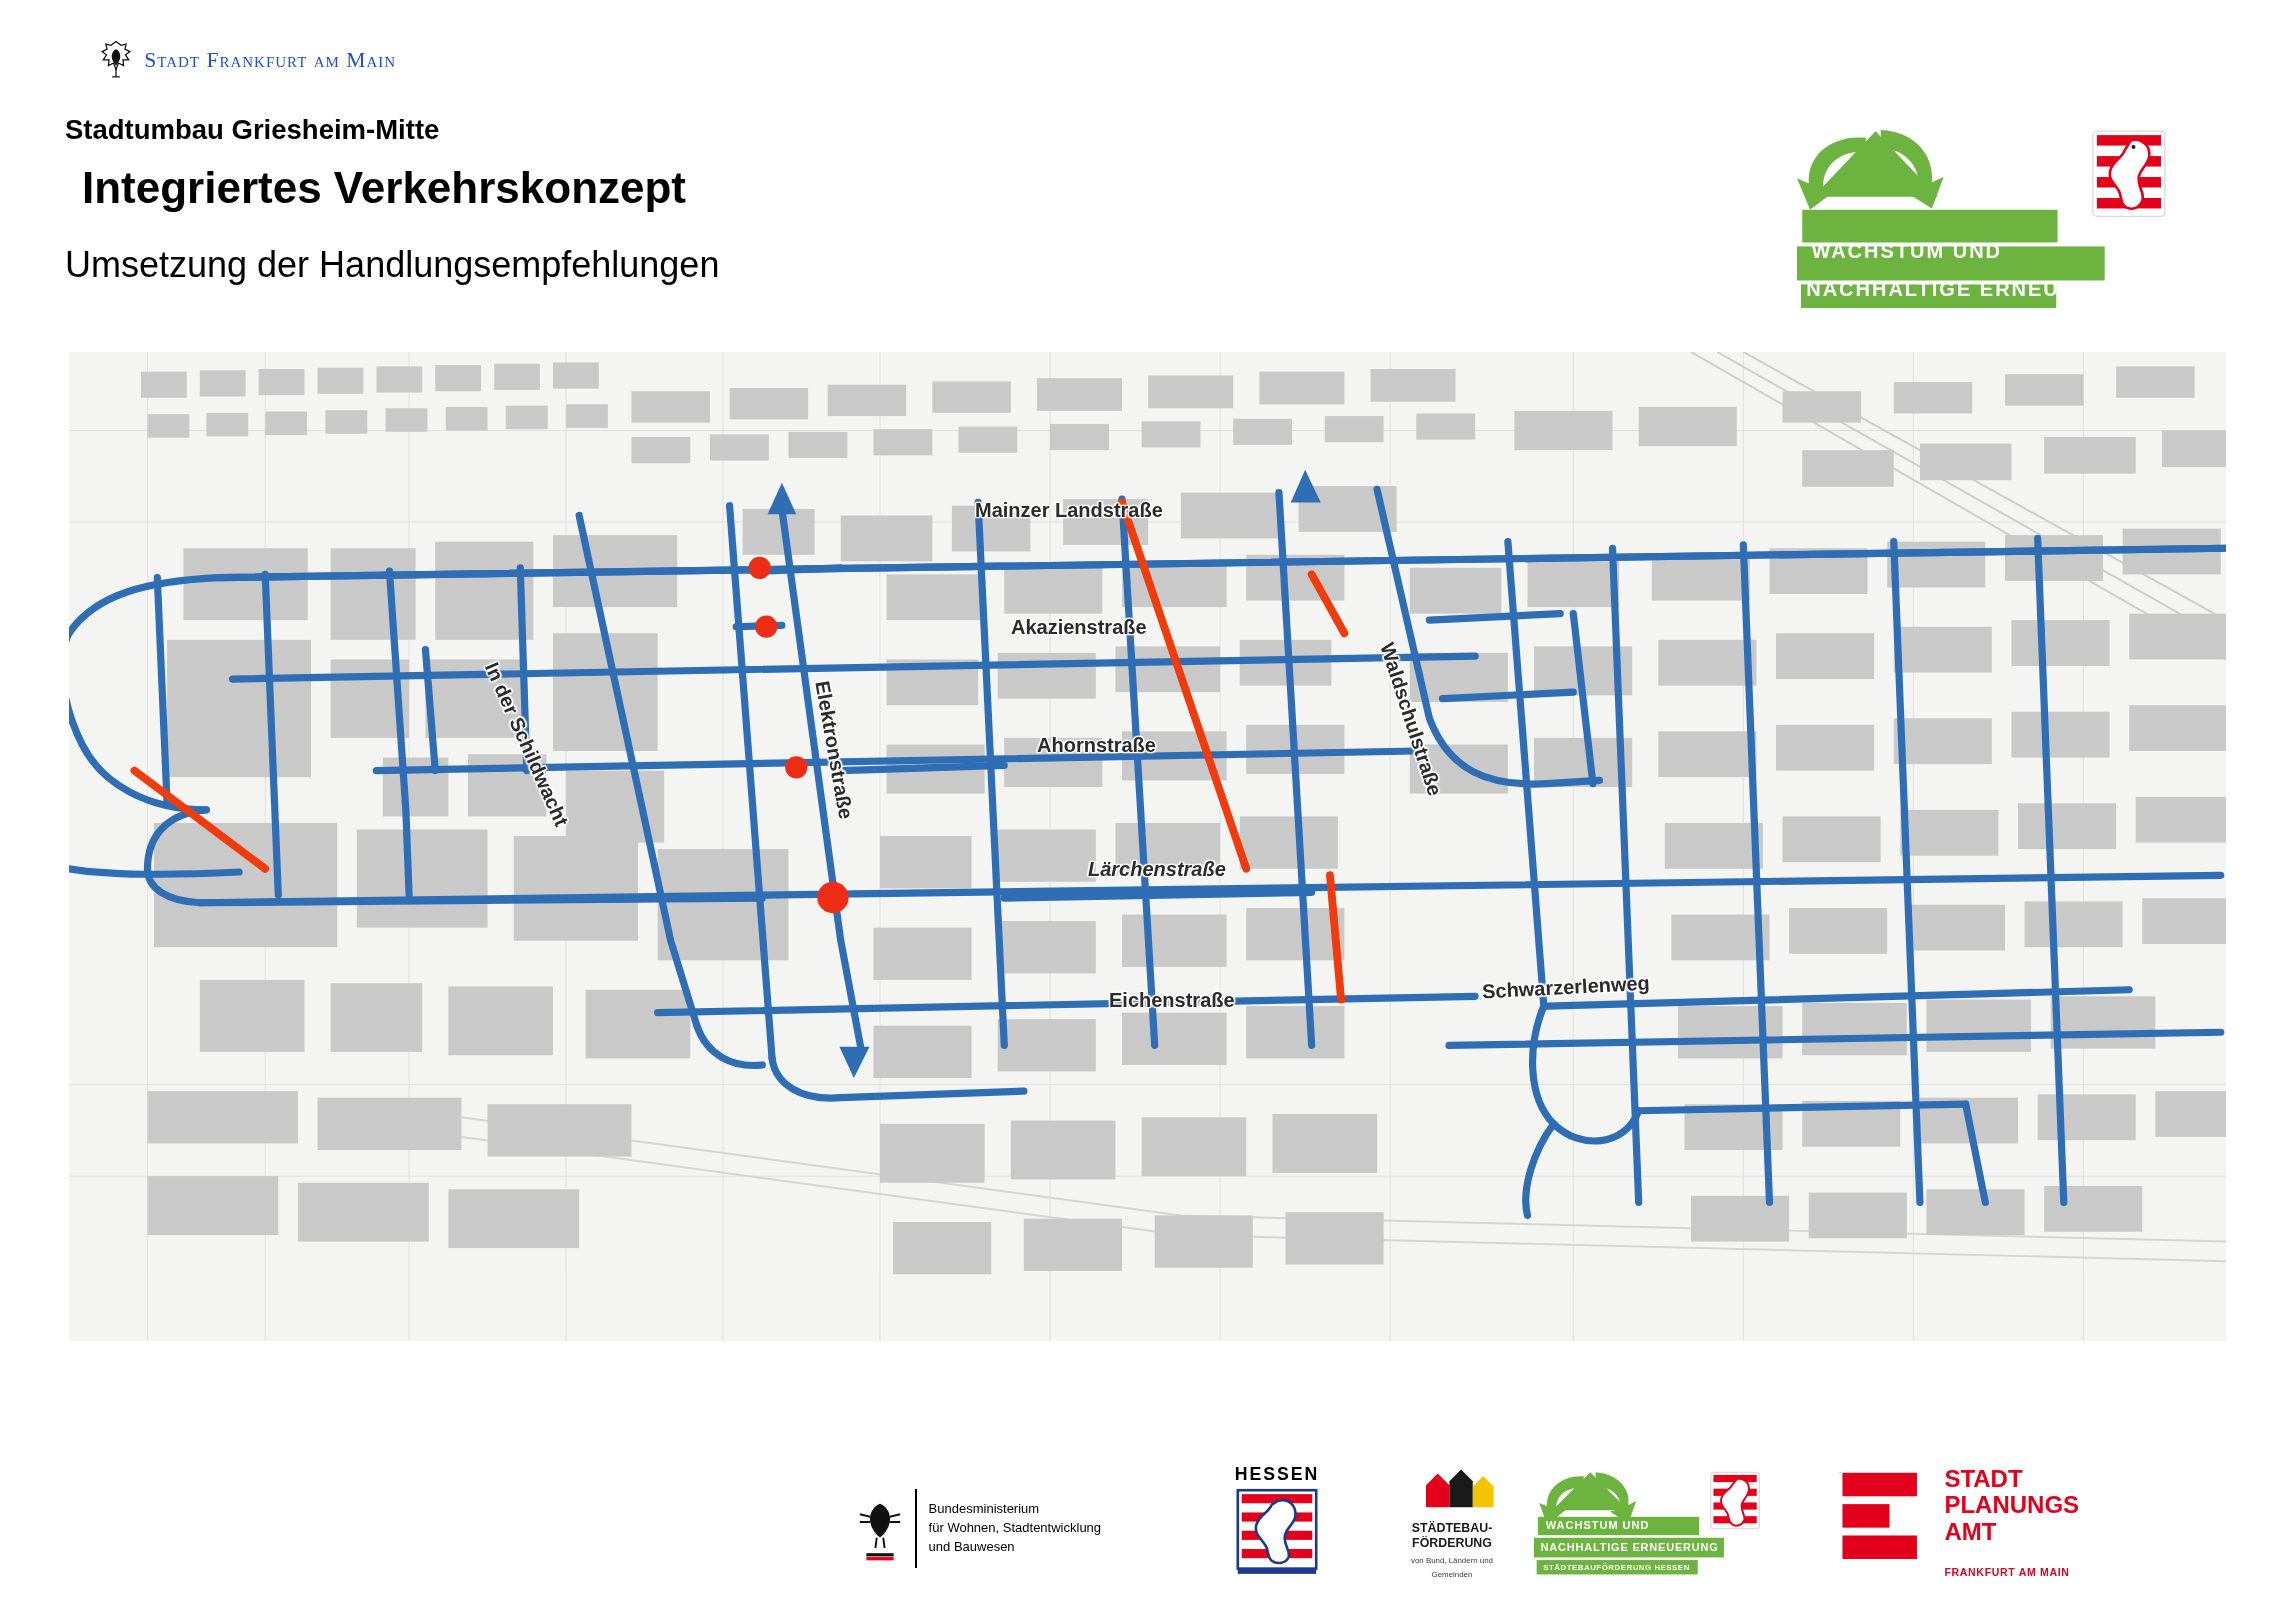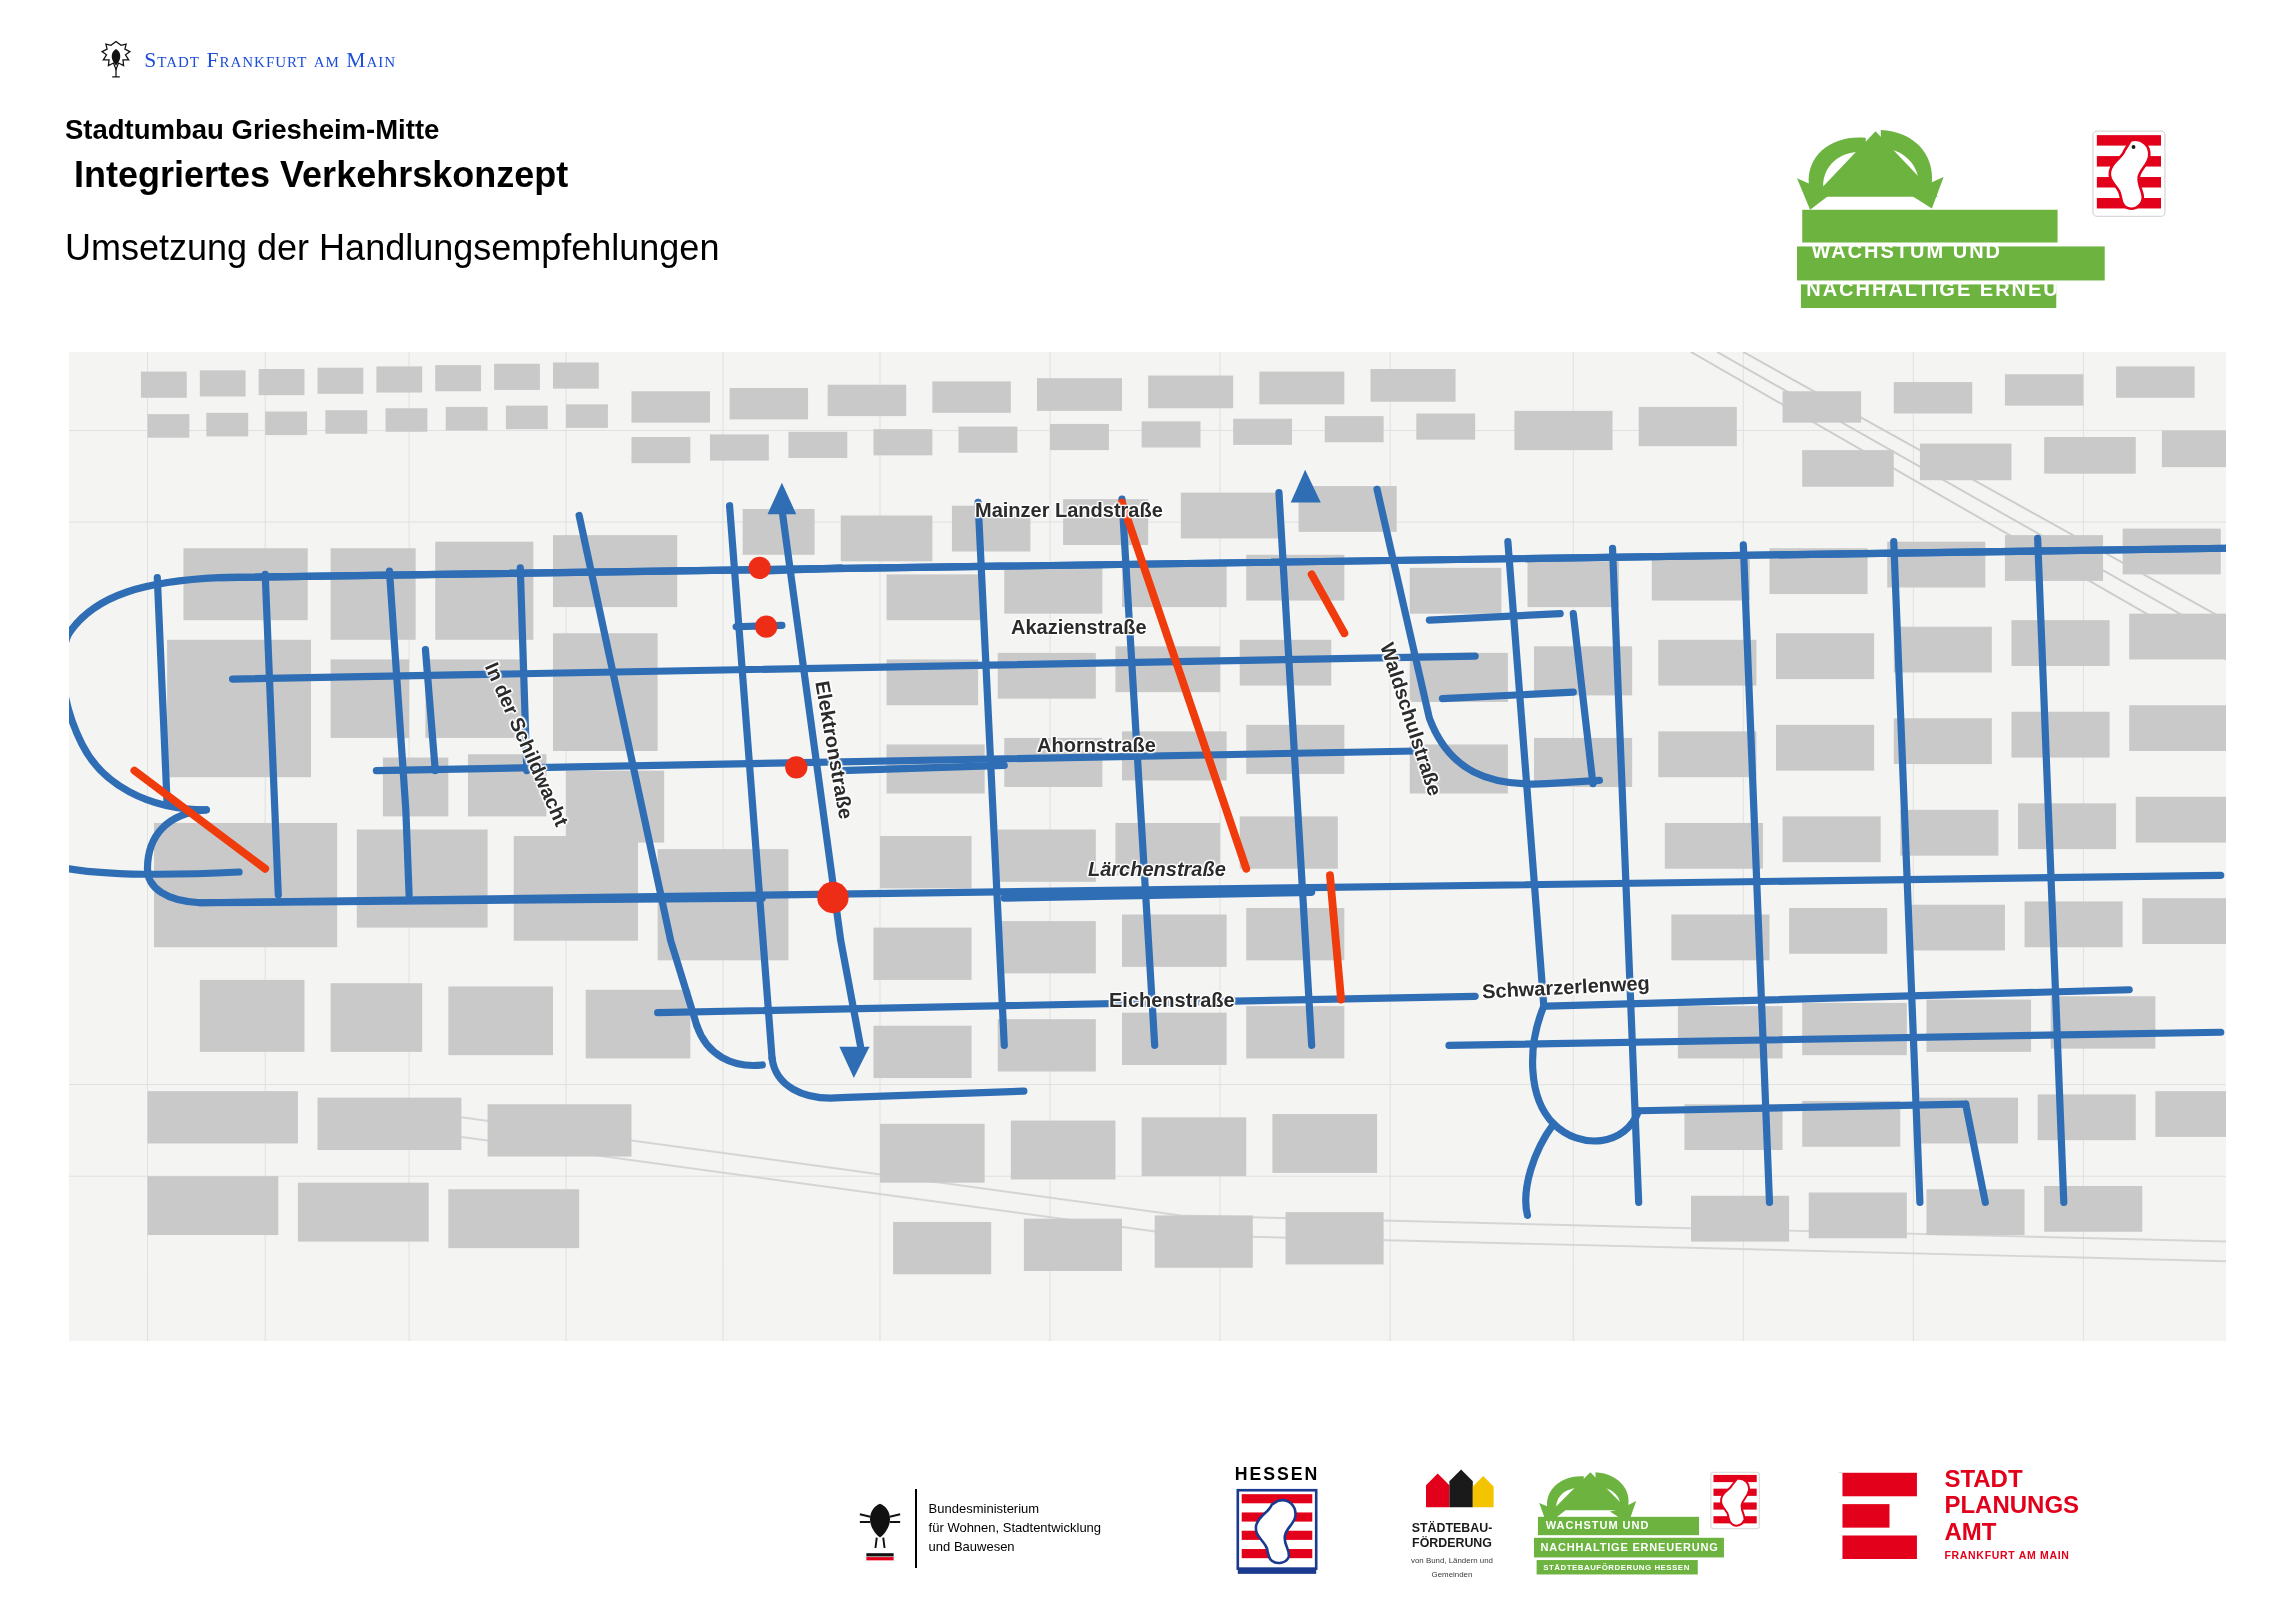--- a/index.html
+++ b/index.html
@@ -47,25 +47,25 @@
     width: 1570px;
   }
   .title-sub {
     font-size: 27.5px;
     font-weight: bold;
     color: #000;
     line-height: 1.15;
     margin: 0 0 5.2px 0;
   }
   .title-main {
-    font-size: 36px;
+    font-size: 44px;
     font-weight: bold;
     color: #000;
     line-height: 1.12;
-    margin: 9px;
+    margin: 17px;
   }
   .title-main2 {
     font-size: 36px;
     font-weight: normal;
     color: #000;
     line-height: 1.12;
     margin: 33px 0 0 0;
   }
 
   
@@ -135,21 +135,21 @@
   #hessen-logo .hes-title {
     font-size: 17.7px; font-weight: bold; letter-spacing: 2px; color: #000000; text-align: center;
   }
   #staedtebau { left: 1380px; top: 13px; width: 144px; text-align:center; }
   #staedtebau .sb-text1 { font-size: 12.4px; font-weight: bold; color: #1a1a1a; line-height: 1.25; }
   #staedtebau .sb-text2 { font-size: 7.9px; color: #3a3a3a; line-height: 1.3; margin-top: 3.9px;}
   #badge-small { left: 1534px; top: 13px; width: 262px; height: 118px; }
   .badge-small-line { position: absolute; color: #fff; font-weight: bold; white-space: nowrap; }
   #stadtplanungsamt { left: 1832px; top: 11.8px; width: 340px; display:flex; gap: 14.4px; align-items:flex-start;}
   #stadtplanungsamt .spa-text { color: #e2001a; font-weight: bold; font-size: 24px; line-height: 1.12; }
-  #stadtplanungsamt .spa-sub { color: #e2001a; font-weight: bold; font-size: 10.5px; letter-spacing: 0.7px; margin-top: 3px;}
+  #stadtplanungsamt .spa-sub { color: #e2001a; font-weight: bold; font-size: 10.5px; letter-spacing: 0.7px; margin-top: 20px;}
 </style>
 </head>
 <body>
 
 <div id="city-logo">
   <svg class="eagle" viewBox="0 0 60 64">
     <path d="M30 2 L38 8 L46 6 L44 14 L52 18 L45 23 L50 31 L41 31 L42 40 L34 36 L30 46 L26 36 L18 40 L19 31 L10 31 L15 23 L8 18 L16 14 L14 6 L22 8 Z" fill="none" stroke="#111" stroke-width="2"></path>
     <path d="M30 14 C24 18 22 24 24 30 C26 36 30 40 30 40 C30 40 34 36 36 30 C38 24 36 18 30 14 Z" fill="#111"></path>
     <path d="M30 44 L30 58 M24 58 L36 58" stroke="#111" stroke-width="2" fill="none"></path>
   </svg>

